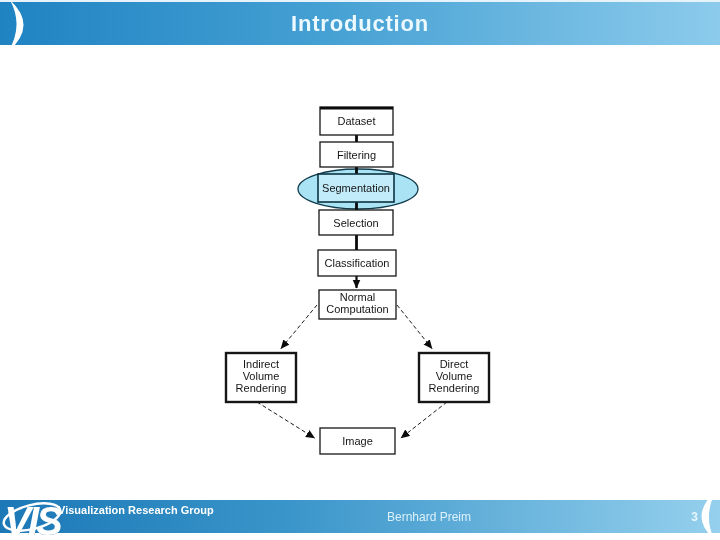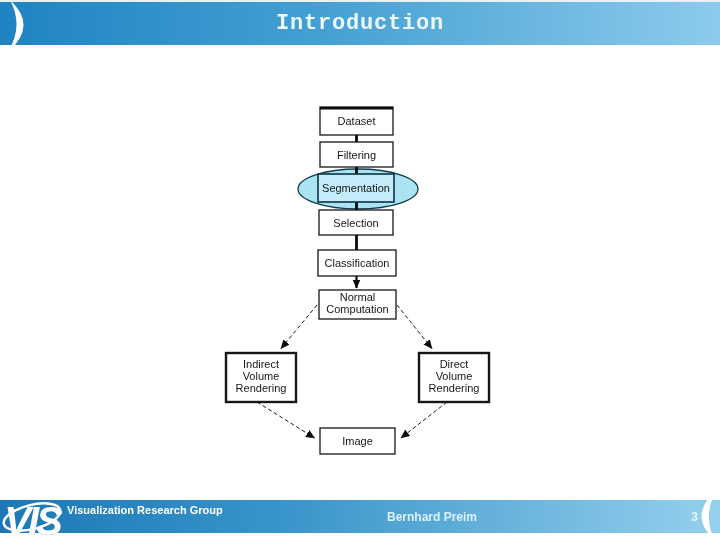--- a/index.html
+++ b/index.html
@@ -10,21 +10,21 @@
   }
   
   .top-strip { position:absolute; top:0; left:0; width:720px; height:2px; background:#e6f3fa; z-index:1; }
   .header-bar {
     position:absolute; top:2px; left:0; width:720px; height:43px;
     background:linear-gradient(to right,#1f83c2 0%, #45a0d3 45%, #8ccbec 100%);
     z-index:1;
   }
   .header-title-wrap {
     position:absolute; top:2px; left:0; width:720px; height:43px;
-    display:flex; align-items:center; justify-content:center; z-index:3;font-family:Liberation Mono, monospace;
+    display:flex; align-items:center; justify-content:center; z-index:3;
   }
   .header-title { color:#ecf9ff; font-size:22px; font-weight:bold; letter-spacing:0.8px; }
   .crescent-left { position:absolute; left:0; top:0; z-index:4; }
   .crescent-right { position:absolute; right:0; top:490px; z-index:4; }
   
   .flowchart { position:absolute; left:200px; top:95px; }
   .fc-box { fill:#ffffff; stroke:#161616; stroke-width:1.3; }
   .fc-box.thick { stroke-width:2.4; }
   .fc-box.hl { fill:#c2ecf9; stroke:#0d3340; stroke-width:1.6; }
   .fc-ellipse { fill:#a9e3f4; stroke:#123c4c; stroke-width:1.3; }
@@ -39,23 +39,23 @@
     background:linear-gradient(to right,#1c78b6 0%, #3a95ca 40%, #95d0ed 100%);
     z-index:1;
   }
   .logo-dark  { position:absolute; left:2px; top:488px; z-index:0; }
   .logo-white { position:absolute; left:2px; top:488px; z-index:2; clip-path:inset(12px 0 7px 0); }
   .logo-svg text { font-weight:bold; font-style:italic; font-family:"Liberation Sans",sans-serif; }
   .logo-dark  text { fill:#155e9e; }  .logo-dark  ellipse { stroke:#155e9e; }
   .logo-white text { fill:#ffffff; }  .logo-white ellipse { stroke:#ffffff; }
   .org {
     position:absolute; left:58px; top:504px; z-index:3;
-    color:#ffffff; font-weight:bold; font-size:11px; line-height:13px;margin-left:9px;
+    color:#ffffff; font-weight:bold; font-size:11px; line-height:13px;
   }
-  .author { position:absolute; left:387px; top:510px; z-index:3; color:#dcf1fb; font-weight:bold; font-size:12px; }
+  .author { position:absolute; left:387px; top:510px; z-index:3; color:#dcf1fb; font-weight:normal; font-size:12px; }
   .page-number { position:absolute; right:22px; top:510px; z-index:3; color:#e8f6fd; font-weight:bold; font-size:12px; }
 </style>
 </head>
 <body>
 
 <div class="slide">
 
   <div class="top-strip"></div>
   <div class="header-bar"></div>
   <div class="header-title-wrap">

